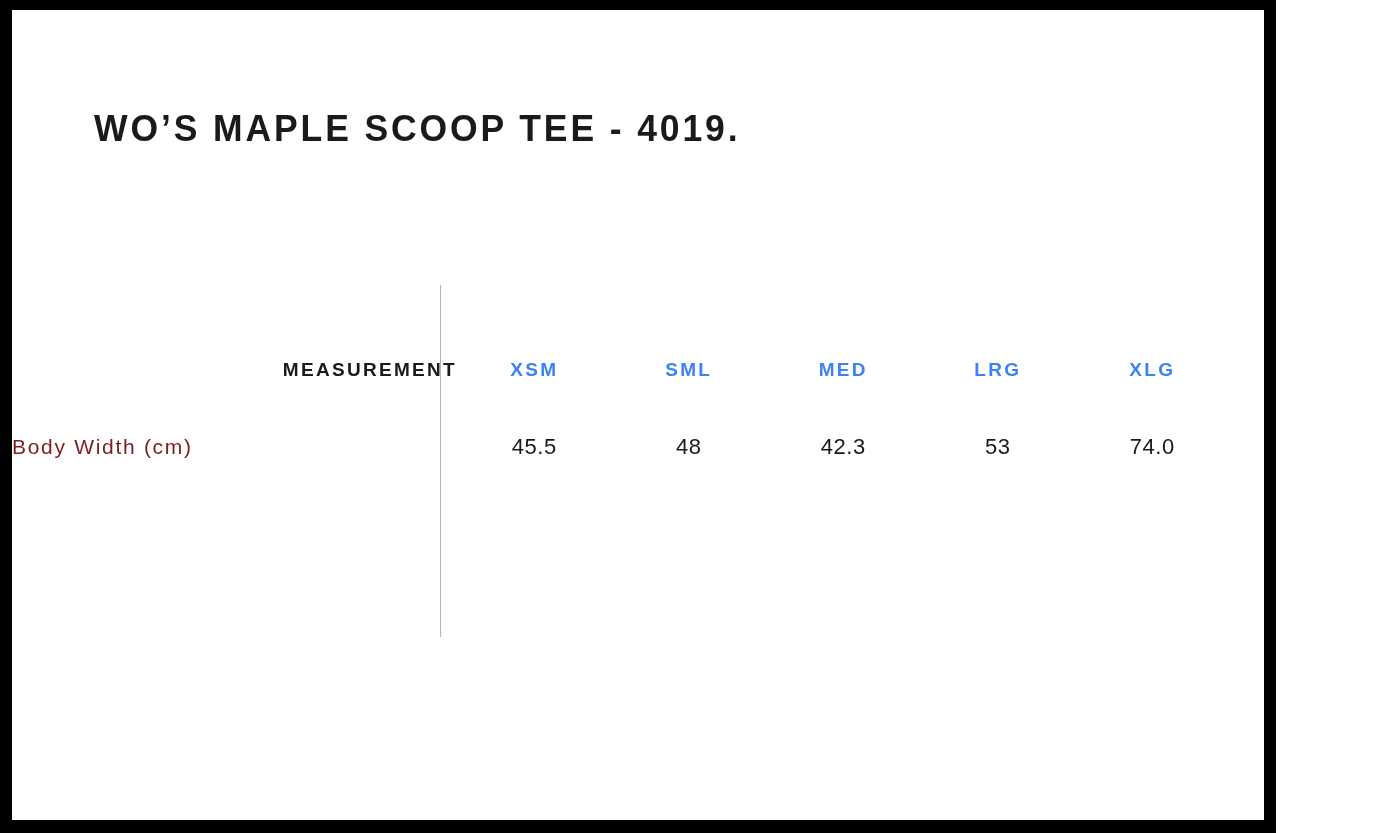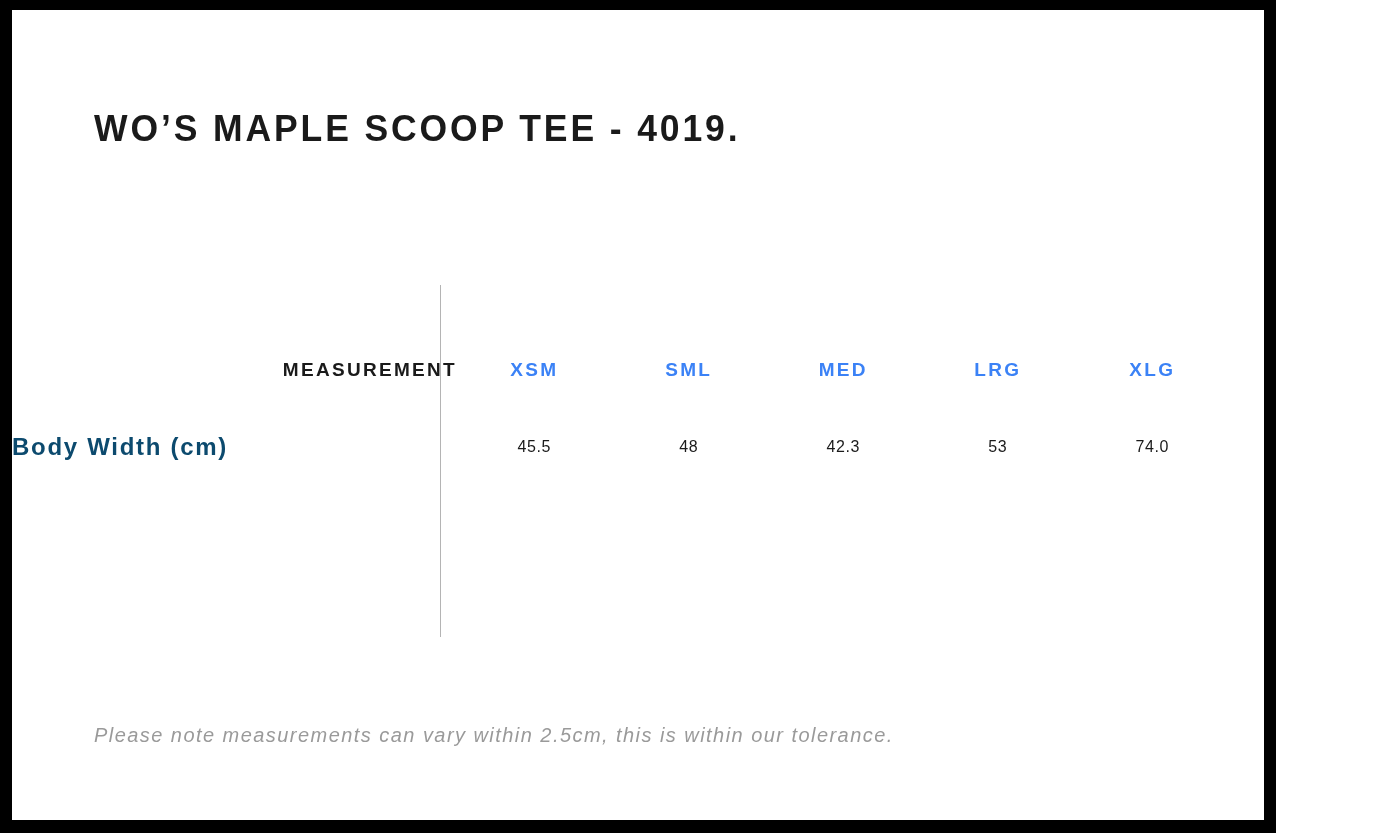--- a/index.html
+++ b/index.html
@@ -102,31 +102,31 @@
     color: #3b82f6;
     height: 60px;
     vertical-align: middle;
     white-space: nowrap;
     padding-right: 8px;
   }
 
   td.row-label {
     text-align: left;
     padding-left: 82px;
-    font-size: 24px;
-    font-weight: 700;
+    font-size: 21px;
+    font-weight: 400;
     letter-spacing: 1.7px;
-    color: #0c4a6e;
+    color: #7f1d1d;
     height: 94px;
     vertical-align: middle;
     white-space: nowrap;
   }
   td.row-value {
     text-align: center;
-    font-size: 16px;
+    font-size: 22px;
     font-weight: 400;
     letter-spacing: 0.6px;
     color: #1a1a1a;
     height: 94px;
     vertical-align: middle;
     white-space: nowrap;
     padding-right: 8px;
   }
 
   .footnote {
@@ -182,16 +182,15 @@
             <td class="row-value">42.3</td>
             <td class="row-value">53</td>
             <td class="row-value">74.0</td>
             <td class="row-value">58</td>
           </tr>
         </tbody>
       </table>
 
     </div>
 
-    <div class="footnote">Please note measurements can vary within 2.5cm, this is within our tolerance.</div>
 
   </div>
 </div>
 
 </body></html>

